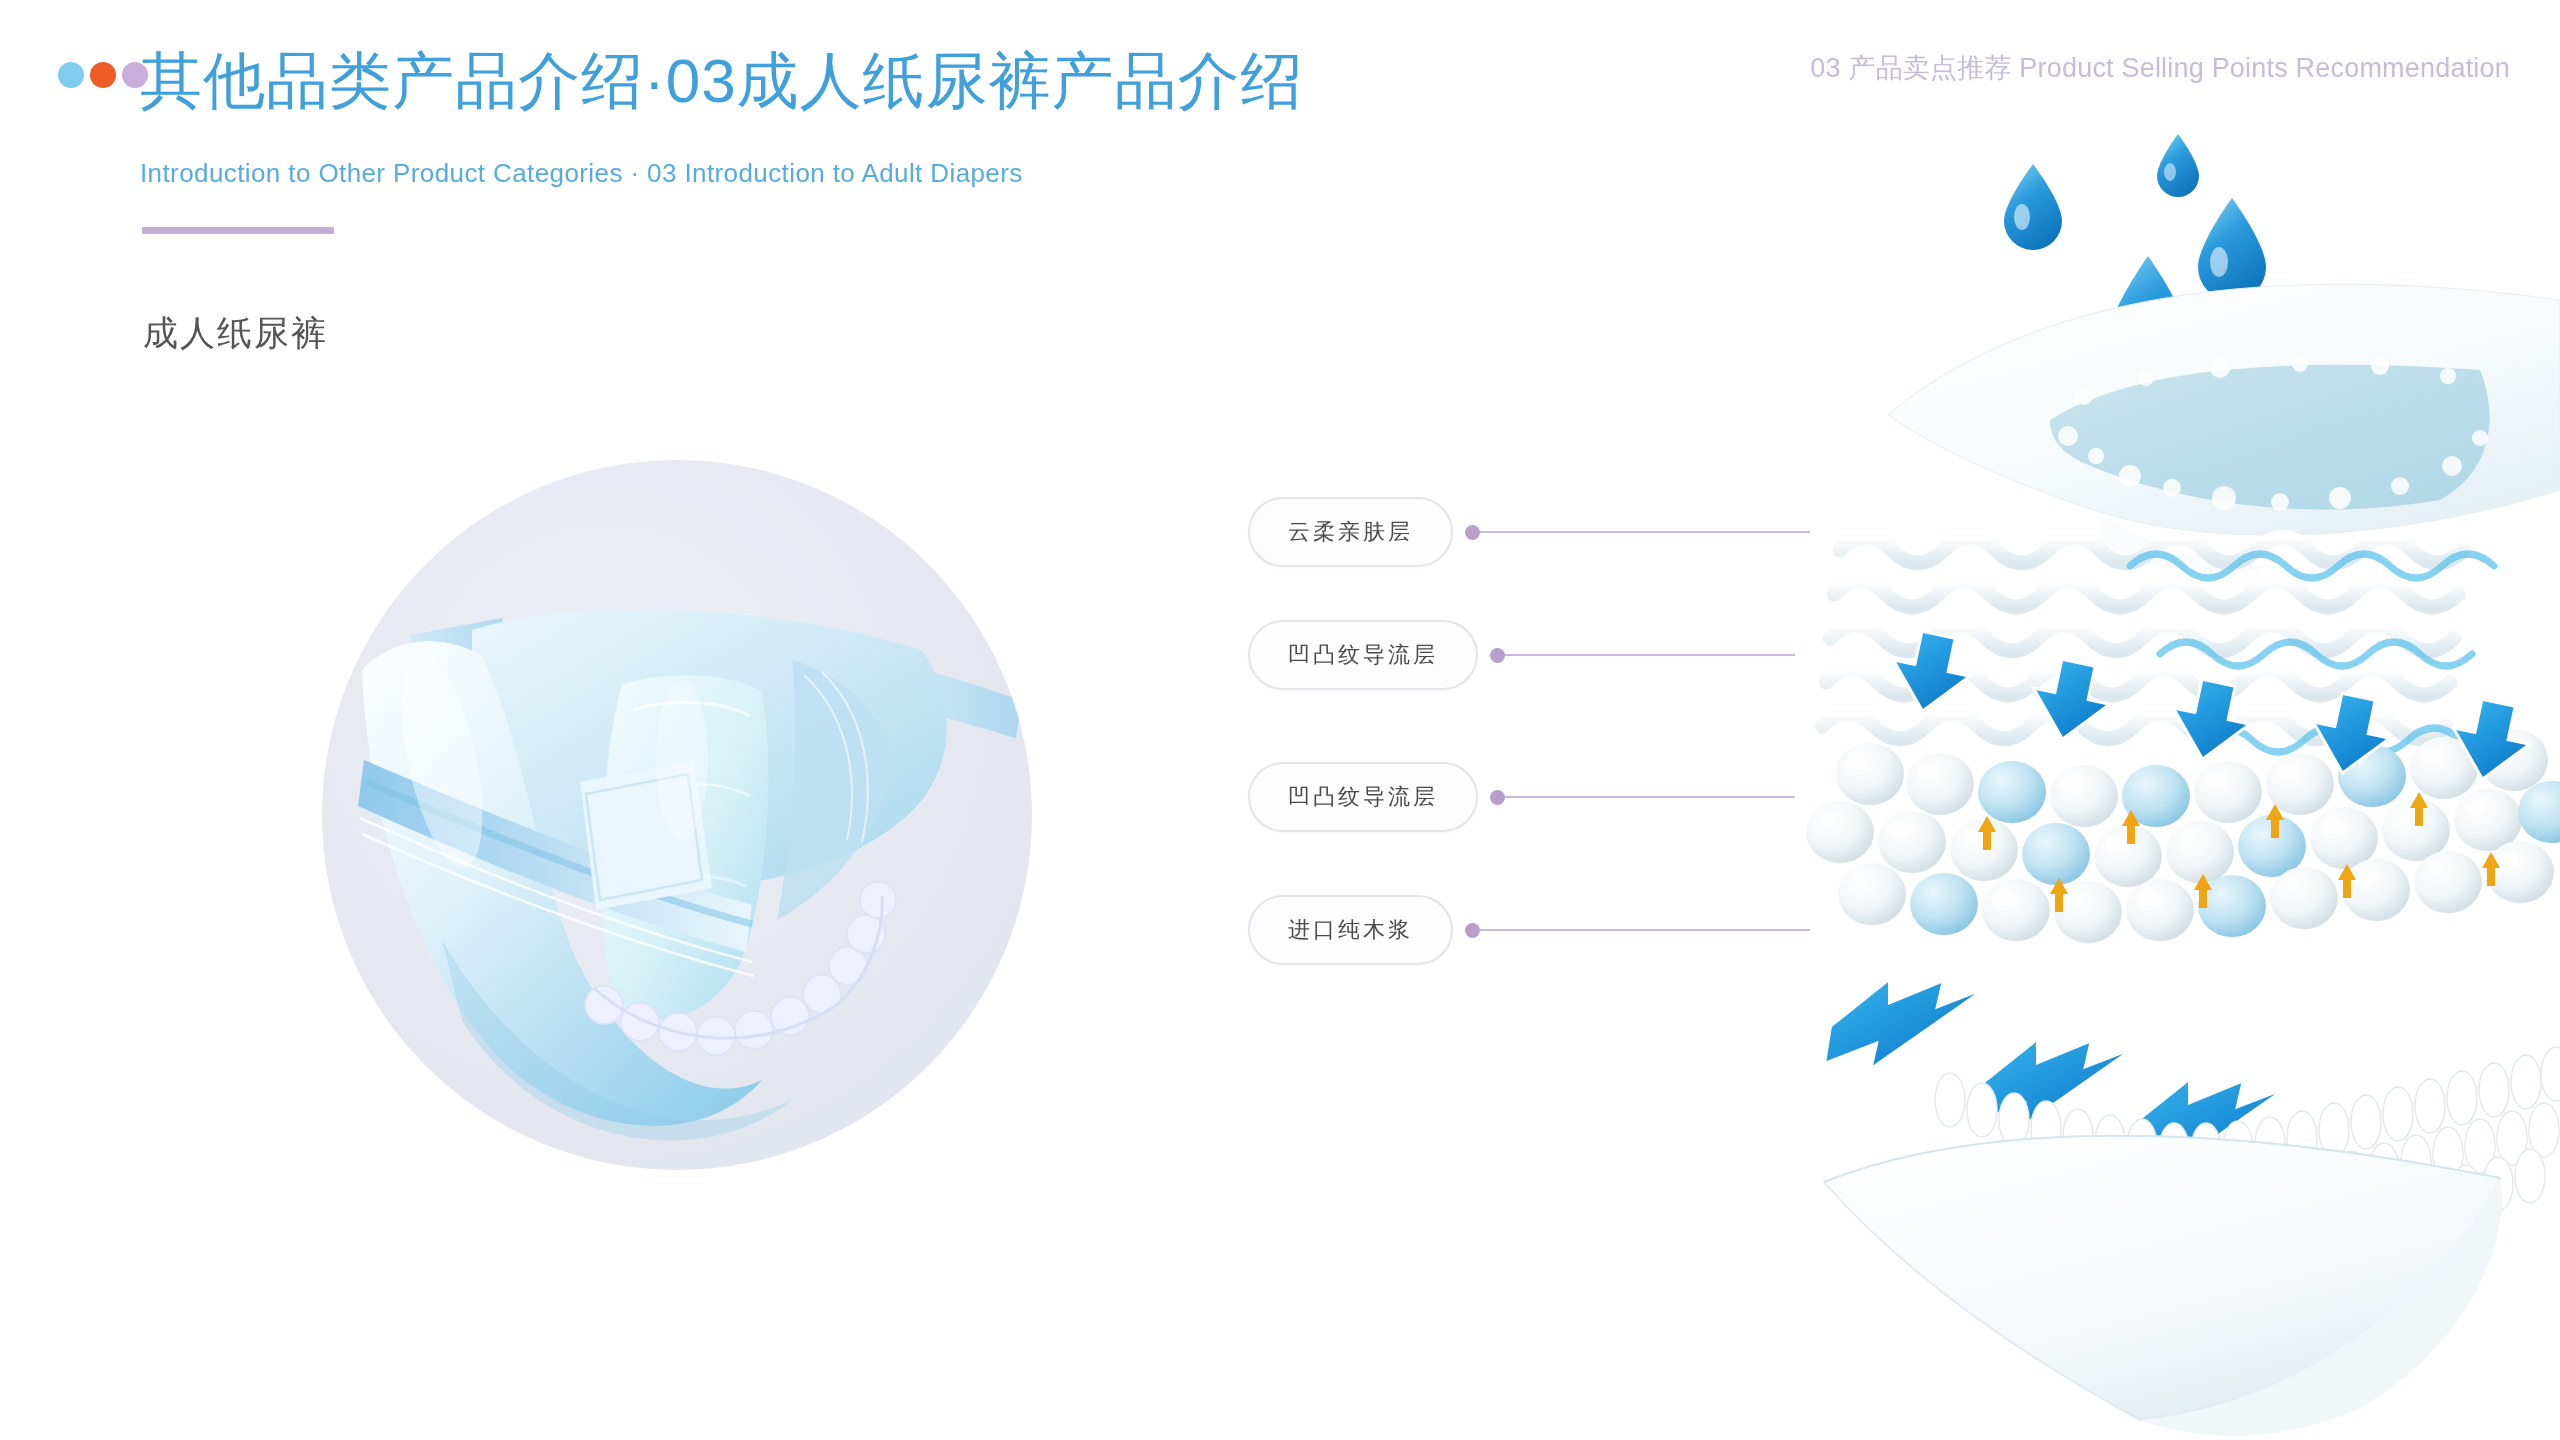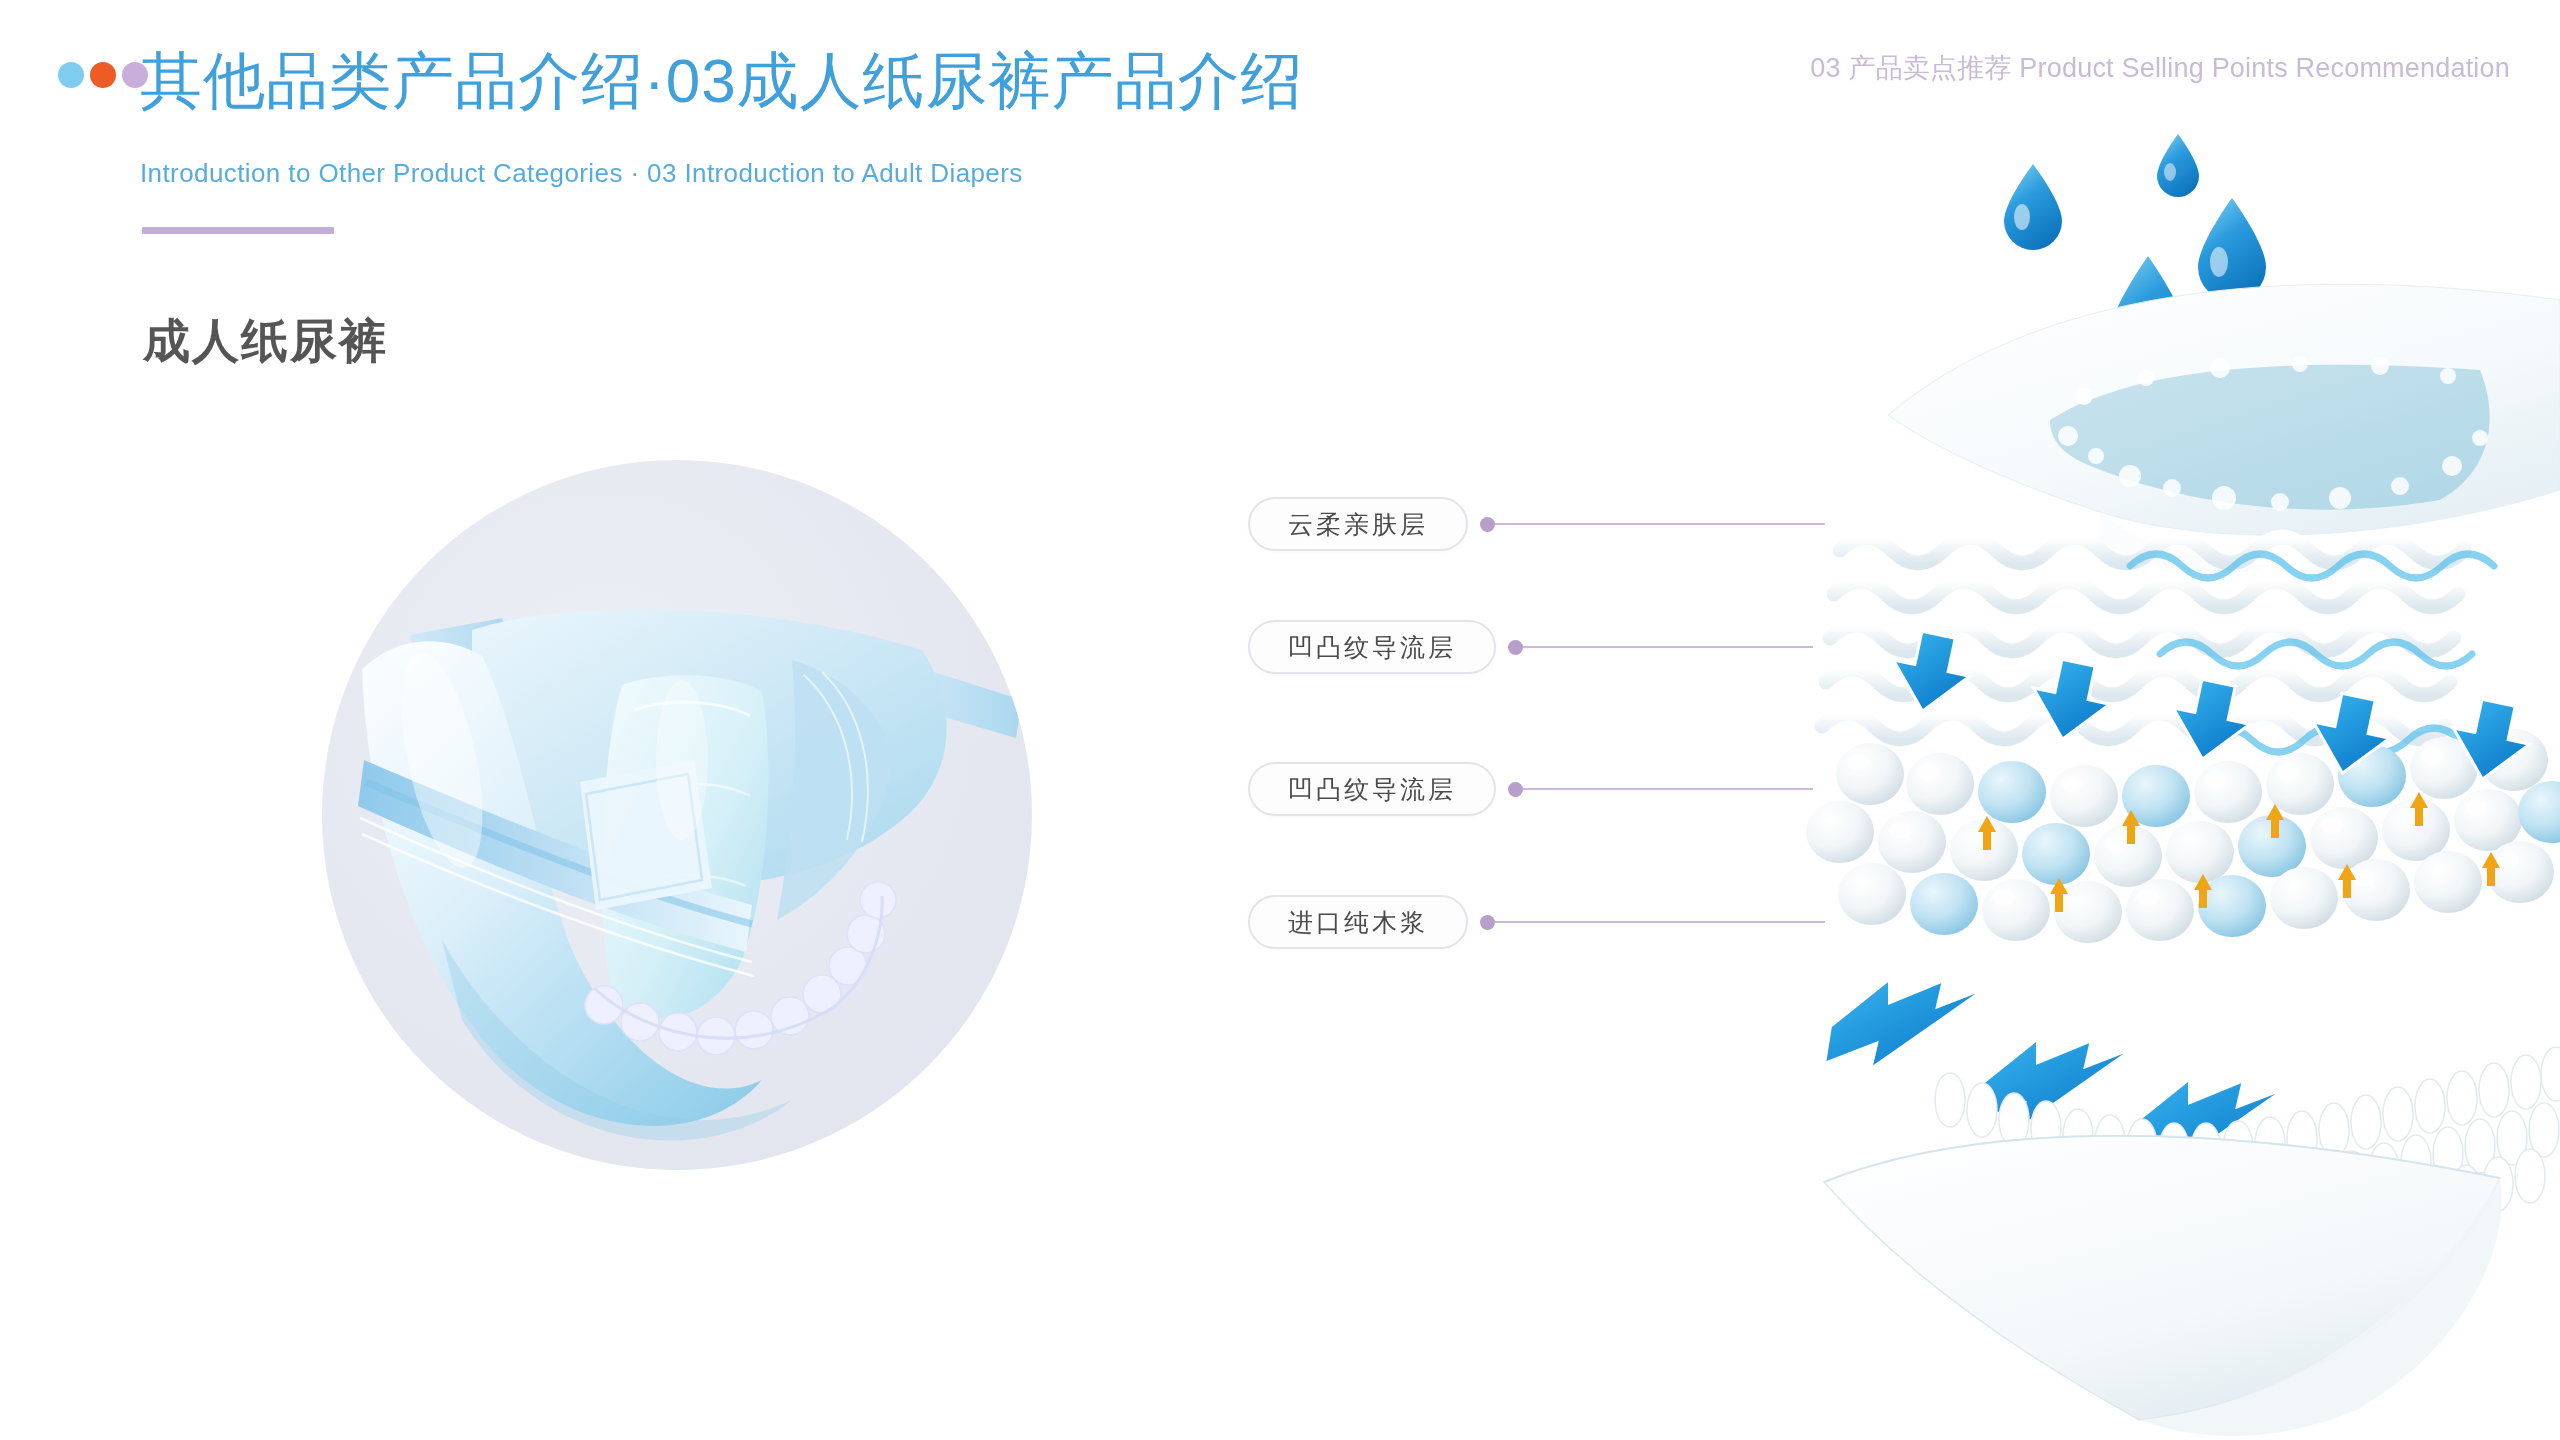--- a/index.html
+++ b/index.html
@@ -35,40 +35,40 @@
   }
 
   #breadcrumb{
     position:absolute; right:50px; top:50px;
     font-size:27px; color:#C9BBD6; white-space:nowrap; letter-spacing:.2px;
   }
 
   
   #section-heading{
     position:absolute; left:143px; top:310px;
-    font-size:47px; font-weight:bold; color:#555555; letter-spacing:2px;
+    font-size:35px; font-weight:normal; color:#555555; letter-spacing:2px;
   }
 
   
   #product-circle{
     position:absolute; left:322px; top:460px;
     width:710px; height:710px; border-radius:50%;
     background:radial-gradient(circle at 40% 35%, #EDEFF5 0%, #E4E7F0 62%, #E0E4EE 100%);
   }
   #product-illustration{ position:absolute; left:322px; top:460px; width:710px; height:710px; }
 
   
   #label-list{ position:absolute; left:1248px; top:0; width:1312px; height:1440px; }
   .label-row{ position:absolute; left:0; display:flex; align-items:center; }
   .pill{
     display:inline-flex; align-items:center; justify-content:center;
-    height:54px; padding:0 38px;
+    height:70px; padding:0 38px;
     border:2px solid #E6E2EA; border-radius:36px;
     background:#FDFDFE;
-    font-size:25px; color:#4A4A4A; letter-spacing:3px;
+    font-size:22px; color:#4A4A4A; letter-spacing:3px;
     white-space:nowrap;
     box-shadow:0 1px 3px rgba(150,140,165,.06);
   }
   .connector{ display:flex; align-items:center; margin-left:12px; }
   .connector .cdot{
     width:15px; height:15px; border-radius:50%;
     background:#B79ECB; flex:none;
   }
   .connector .cline{ height:2px; background:#CDB8DC; }
 

